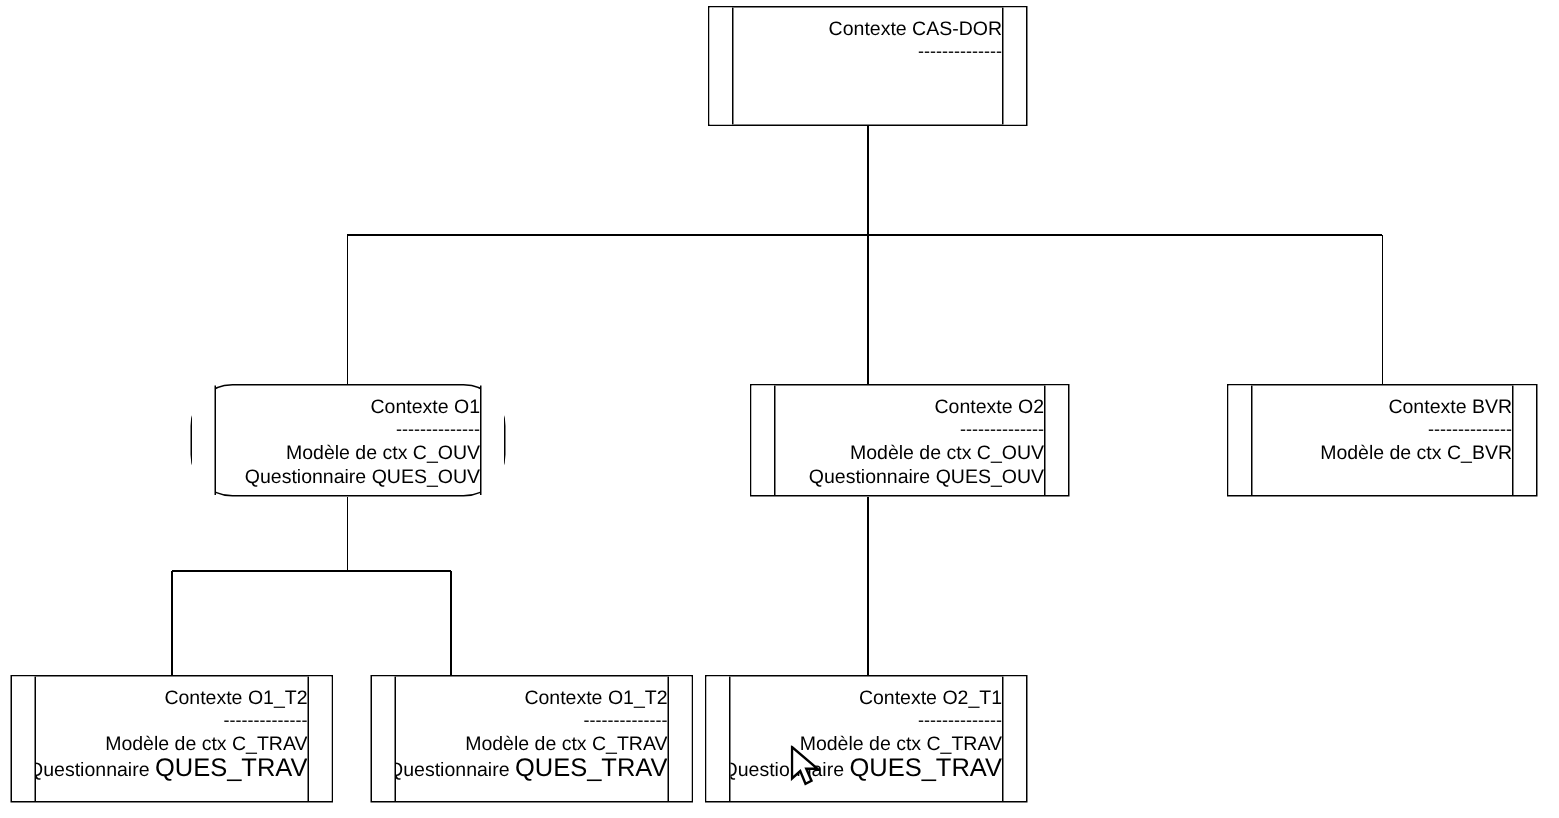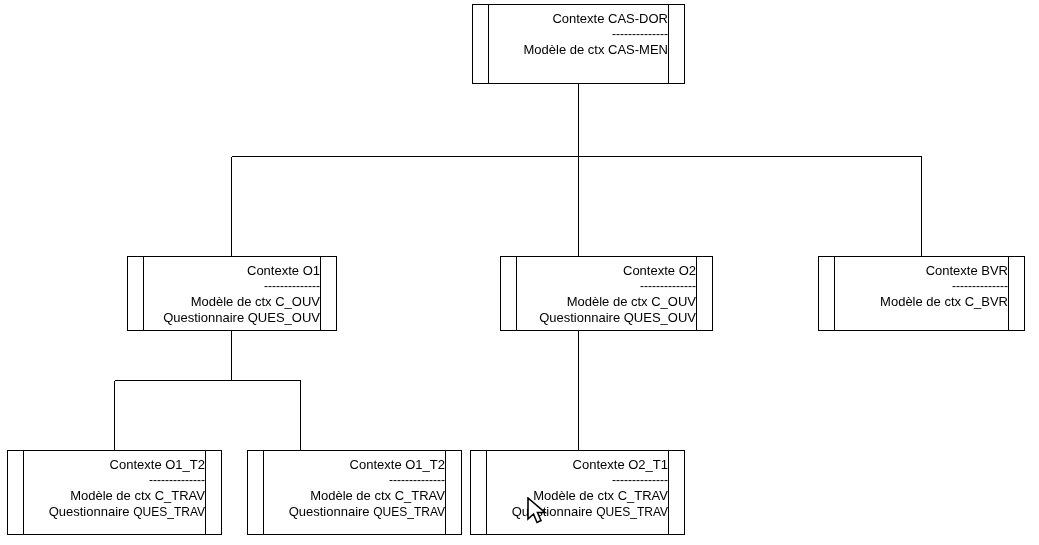--- a/index.html
+++ b/index.html
@@ -69,21 +69,21 @@
     margin-top: 1px;
     margin-bottom: 2px;
     color: #000000;
   }
   .node-line {
     font-size: 13px;
     line-height: 16px;
     white-space: nowrap;
   }
   .node-line .small {
-    font-size: 12px;
+    font-size: 17px;
   }
   
   #cursor {
     position: absolute;
     width: 22px;
     height: 30px;
     pointer-events: none;
   }
 </style>
 </head>
@@ -109,26 +109,25 @@
 
       <path d="M578.5 331 L578.5 450"></path>
     </g>
   </svg>
 
   <div class="node" style="left:472px; top:4px; width:213px; height:80px;">
     <div class="band"></div>
     <div class="node-body">
       <div class="node-title">Contexte CAS-DOR</div>
       <div class="node-sep">--------------</div>
-      <div class="node-line">Modèle de ctx CAS-MEN</div>
-    </div>
-    <div class="band right"></div>
-  </div>
-
-  <div class="node" style="left:127px; top:256px; width:210px; height:75px;">
+    </div>
+    <div class="band right"></div>
+  </div>
+
+  <div class="node" style="left:127px; top:256px; width:210px; height:75px;border-radius:28px;">
     <div class="band"></div>
     <div class="node-body">
       <div class="node-title">Contexte O1</div>
       <div class="node-sep">--------------</div>
       <div class="node-line">Modèle de ctx C_OUV</div>
       <div class="node-line">
         <span>Questionnaire </span>
         <span>QUES_OUV</span>
       </div>
     </div>

